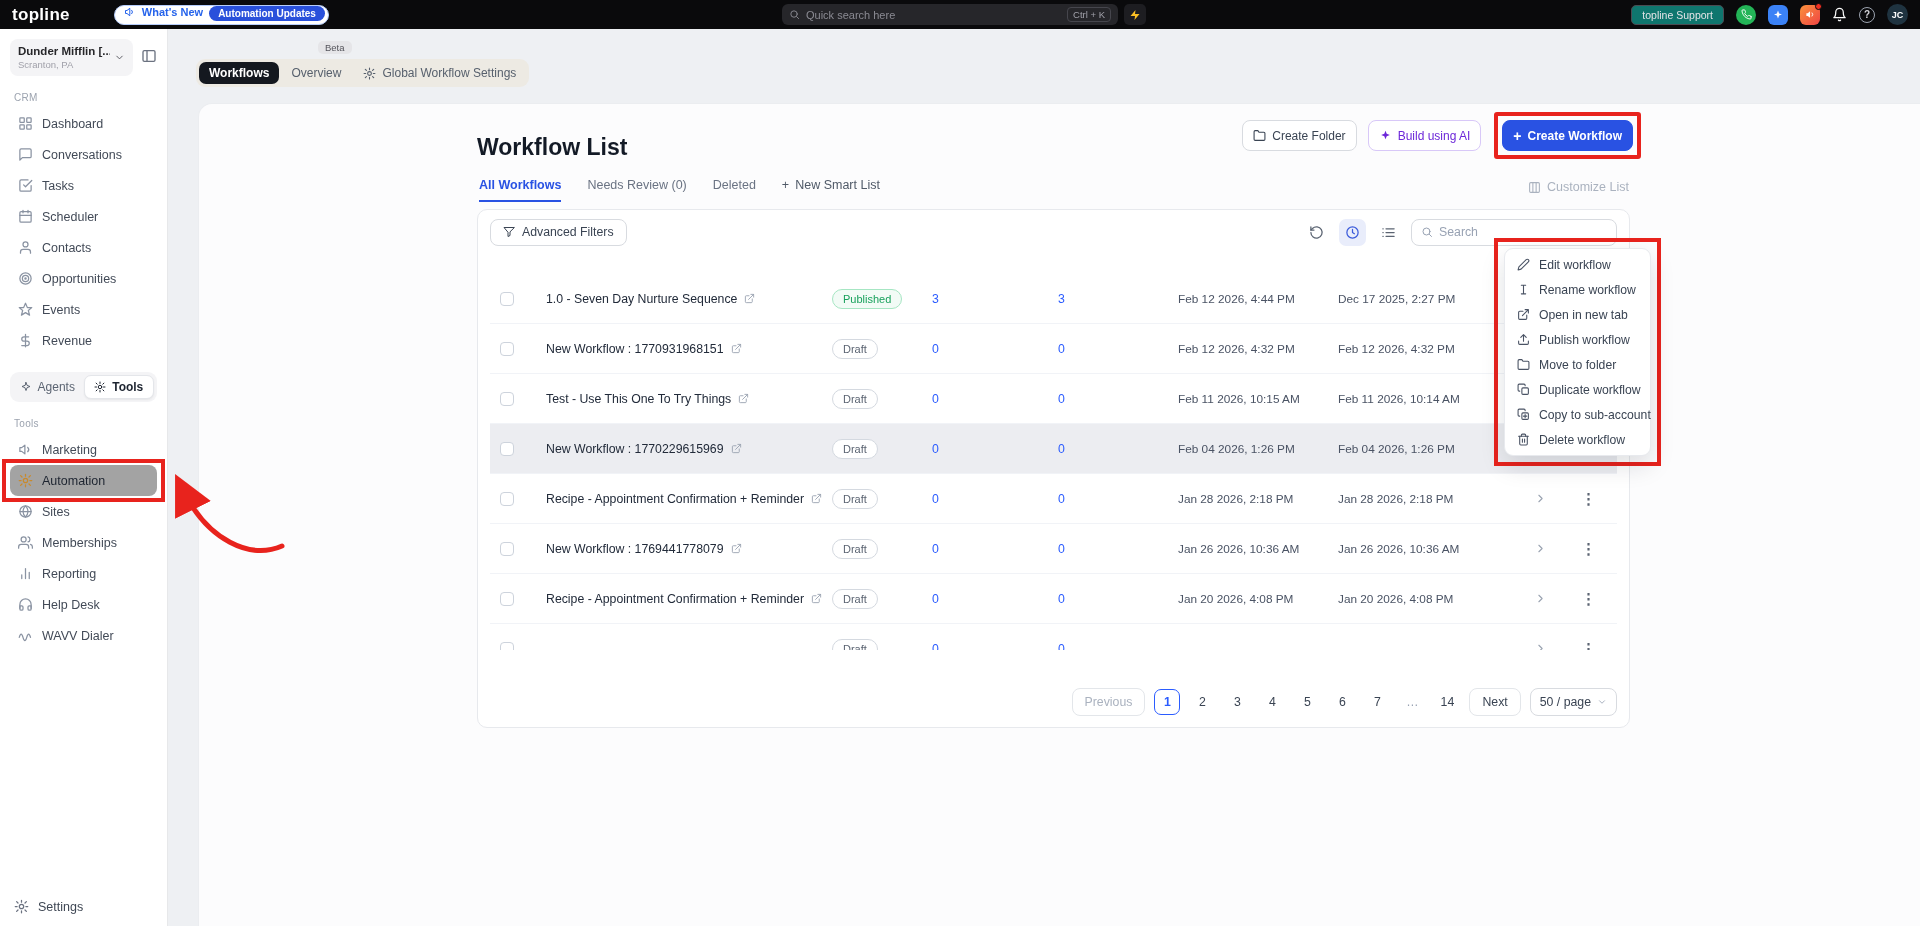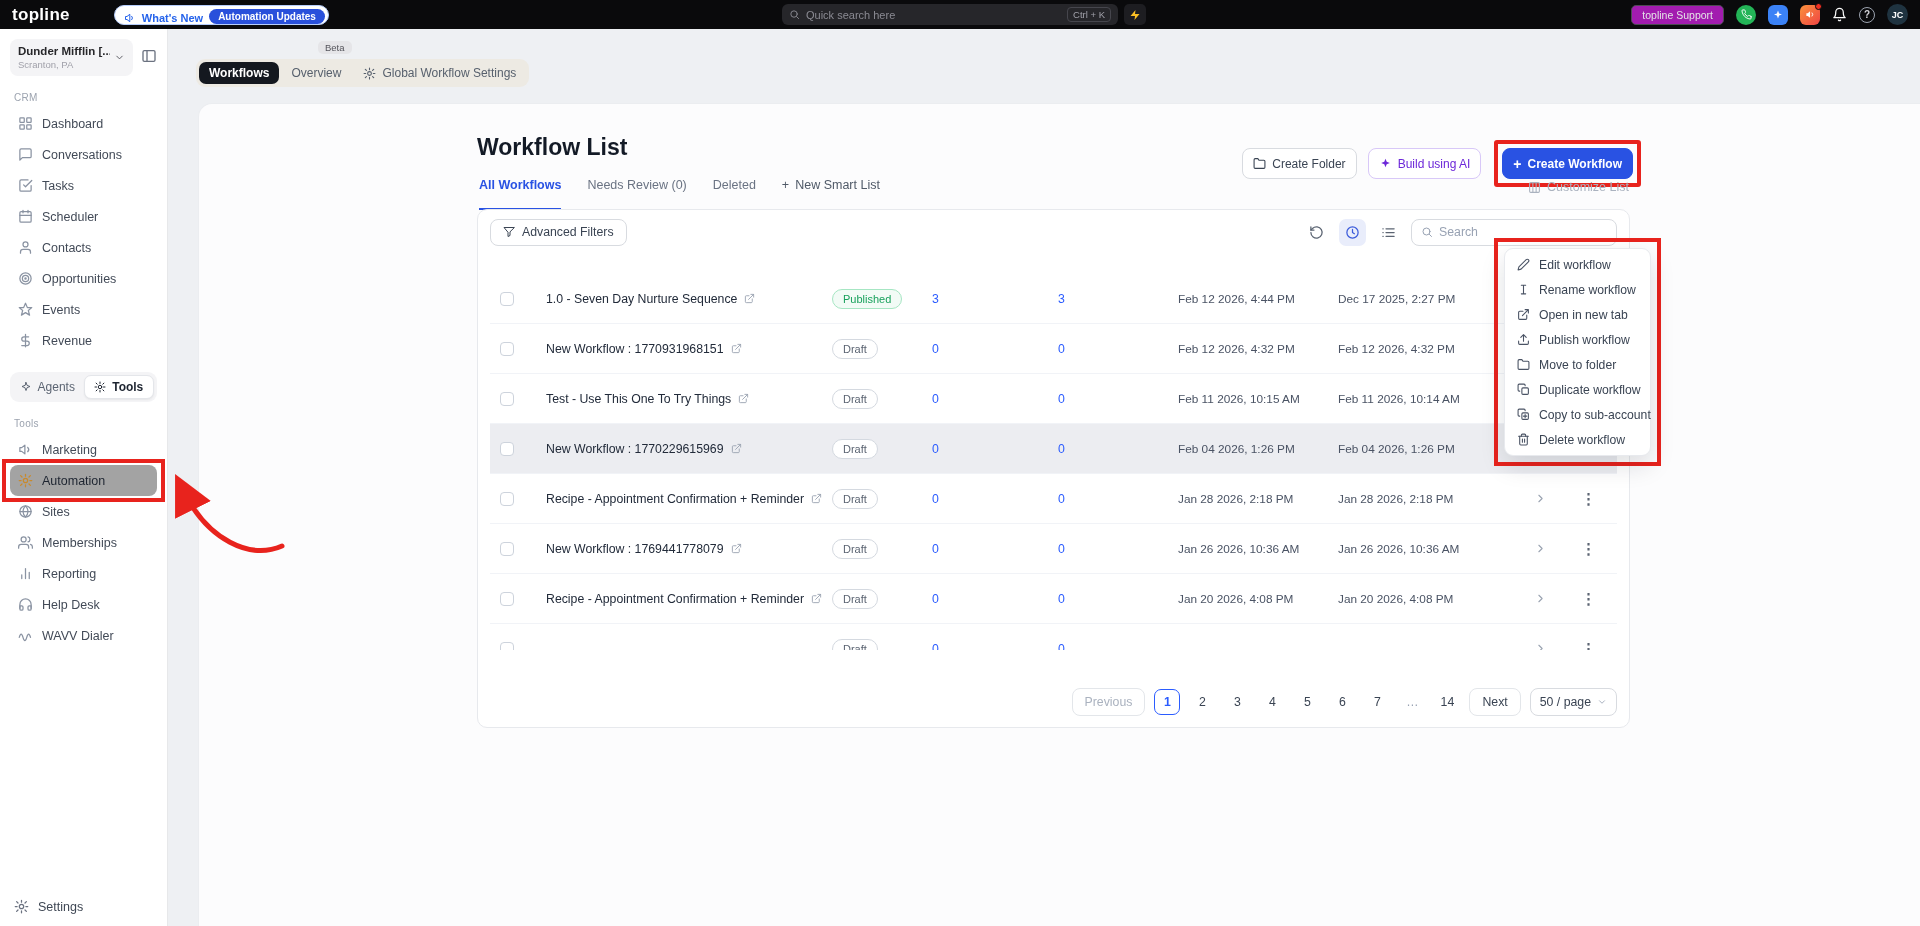--- a/index.html
+++ b/index.html
@@ -4,29 +4,29 @@
 <style>
   * { box-sizing:border-box; margin:0; padding:0; }
   html,body { width:1920px; height:926px; }
   body { position:relative; overflow:hidden; background:#eef0f3; font-family:"Liberation Sans",sans-serif; color:#1d2430; }
   svg.ic { fill:none; stroke:currentColor; stroke-width:2; stroke-linecap:round; stroke-linejoin:round; flex:none; }
   .fc { display:flex; align-items:center; justify-content:center; }
 
   
   .topbar { position:absolute; top:0; left:0; right:0; height:29px; background:#0a0a0c; display:flex; align-items:center; padding:8px 12px; z-index:60; color:#e4e4e7; }
   .logo { font-size:17px; font-weight:bold; color:#fff; letter-spacing:.3px; }
-  .pill-whatsnew { margin-left:44px; display:flex; align-items:flex-end; gap:6px; height:20px; background:#fff; border:1px solid #b6cdfb; border-radius:999px; padding:0 3px 0 9px; font-size:11px; color:#2563eb; font-weight:bold; }
+  .pill-whatsnew { margin-left:44px; display:flex; align-items:flex-start; gap:6px; height:20px; background:#fff; border:1px solid #b6cdfb; border-radius:999px; padding:0 3px 0 9px; font-size:11px; color:#2563eb; font-weight:bold; }
   .pill-whatsnew .inner { background:#2950db; color:#fff; font-size:10px; border-radius:999px; padding:2px 9px; }
   .topbar-search { position:absolute; left:782px; top:4px; width:336px; height:21px; background:#26262a; border-radius:6px; display:flex; align-items:center; gap:6px; padding:0 7px; color:#8b8b93; }
   .topbar-search input { flex:1; background:transparent; border:none; outline:none; color:#d4d4d8; font-size:11px; font-family:inherit; }
   .topbar-search input::placeholder { color:#8b8b93; }
   .kbd { border:1px solid #46464d; color:#a1a1aa; border-radius:4px; font-size:9.5px; padding:1px 5px; white-space:nowrap; }
   .bolt-btn { position:absolute; left:1124px; top:4px; width:22px; height:21px; border-radius:5px; background:#1d1d21; }
   .topbar-right { margin-left:auto; display:flex; align-items:center; gap:12px; }
-  .support-btn { height:20px; border:1px solid #4b4b52; background:#a21caf; color:#e4e4e7; font-size:10.5px; border-radius:5px; padding:0 10px; display:flex; align-items:center; white-space:nowrap; }
+  .support-btn { height:20px; border:1px solid #4b4b52; background:#0f766e; color:#e4e4e7; font-size:10.5px; border-radius:5px; padding:0 10px; display:flex; align-items:center; white-space:nowrap; }
   .phone-btn { width:20px; height:20px; border-radius:50%; background:#23b457; color:#fff; }
   .blue-btn { width:20px; height:20px; border-radius:6px; background:#3b82f6; color:#fff; }
   .orange-btn { position:relative; width:20px; height:20px; border-radius:6px; background:linear-gradient(135deg,#fb923c,#ef4444); color:#fff; }
   .notif-dot { position:absolute; top:-2px; right:-2px; width:7px; height:7px; border-radius:50%; background:#ef2d20; border:1px solid #0a0a0c; }
   .bell-btn { color:#fafafa; }
   .help-btn { width:16px; height:16px; border-radius:50%; border:1.5px solid #9ca3af; color:#d4d4d8; font-size:10px; font-weight:bold; }
   .avatar { width:21px; height:21px; border-radius:50%; background:#1f3340; color:#fff; font-size:9px; font-weight:bold; }
 
   
   .sidebar { position:absolute; top:29px; left:0; bottom:0; width:168px; background:#fff; border-right:1px solid #e7e8ea; padding:10px 10px 12px; z-index:20; }
@@ -50,28 +50,28 @@
 
   
   .content { position:absolute; left:168px; top:29px; right:0; bottom:0; }
   .panel { position:absolute; left:30px; top:74px; right:0; bottom:0; background:#fcfcfd; border:1px solid #ebedf0; border-right:none; border-bottom:none; border-top-left-radius:14px; }
   .header-tabs { position:absolute; left:28px; top:30px; display:flex; align-items:center; background:#edeae3; border-radius:9px; padding:3px; gap:2px; z-index:5; }
   .htab { font-size:12px; color:#57606d; padding:4px 10px; border-radius:7px; display:flex; gap:6px; align-items:center; white-space:nowrap; }
   .htab.active { background:#14181f; color:#fff; font-weight:bold; }
   .beta-badge { position:absolute; left:150px; top:12px; background:#e5e5e8; color:#55555c; font-size:9.5px; border-radius:5px; padding:1px 7px; z-index:6; }
 
   .page-title { position:absolute; left:278px; top:30px; font-size:23px; font-weight:bold; color:#131a26; }
-  .header-actions { position:absolute; top:44px; right:287px; display:flex; gap:11px; align-items:flex-start; }
+  .header-actions { position:absolute; top:16px; right:287px; display:flex; gap:11px; align-items:flex-start; }
   .btn { display:flex; align-items:center; gap:6px; padding:0 10px; border-radius:8px; font-size:12px; height:31px; background:#fff; border:1px solid #d8dbe0; color:#3a4453; white-space:nowrap; }
   .btn-ai { color:#6d28d9; border-color:#d8c8f8; }
   .btn-primary { background:#2952e3; border-color:#2952e3; color:#fff; font-weight:bold; }
   .anno-wrap { border:4px solid #e8231d; border-radius:3px; padding:4px; margin:-8px -8px -8px 2px; }
 
   .list-tabs { position:absolute; left:280px; top:74px; display:flex; gap:26px; align-items:flex-start; font-size:12.5px; color:#6a7383; }
-  .ltab { padding-bottom:16px; white-space:nowrap; }
+  .ltab { padding-bottom:8px; white-space:nowrap; }
   .ltab.active { color:#2952e3; font-weight:bold; border-bottom:2px solid #2952e3; }
   .smart-list { display:flex; gap:6px; align-items:center; color:#505a68; }
   .customize { position:absolute; right:291px; top:76px; color:#aab2bf; font-size:12.5px; display:flex; gap:6px; align-items:center; }
 
   .card { position:absolute; left:278px; top:105px; width:1153px; height:519px; background:#fff; border:1px solid #e7e9ed; border-radius:10px; }
   .filter-row { position:absolute; left:12px; right:12px; top:8px; height:28px; display:flex; align-items:center; }
   .adv-btn { height:27px; border:1px solid #d8dbe0; border-radius:8px; padding:0 12px; display:flex; gap:7px; align-items:center; font-size:12.3px; color:#3a4453; background:#fff; }
   .fr-right { margin-left:auto; display:flex; align-items:center; gap:9px; }
   .icon-btn { width:27px; height:27px; border-radius:7px; color:#5b6472; }
   .icon-btn.active { background:#e9edfb; color:#3b5bdb; }

